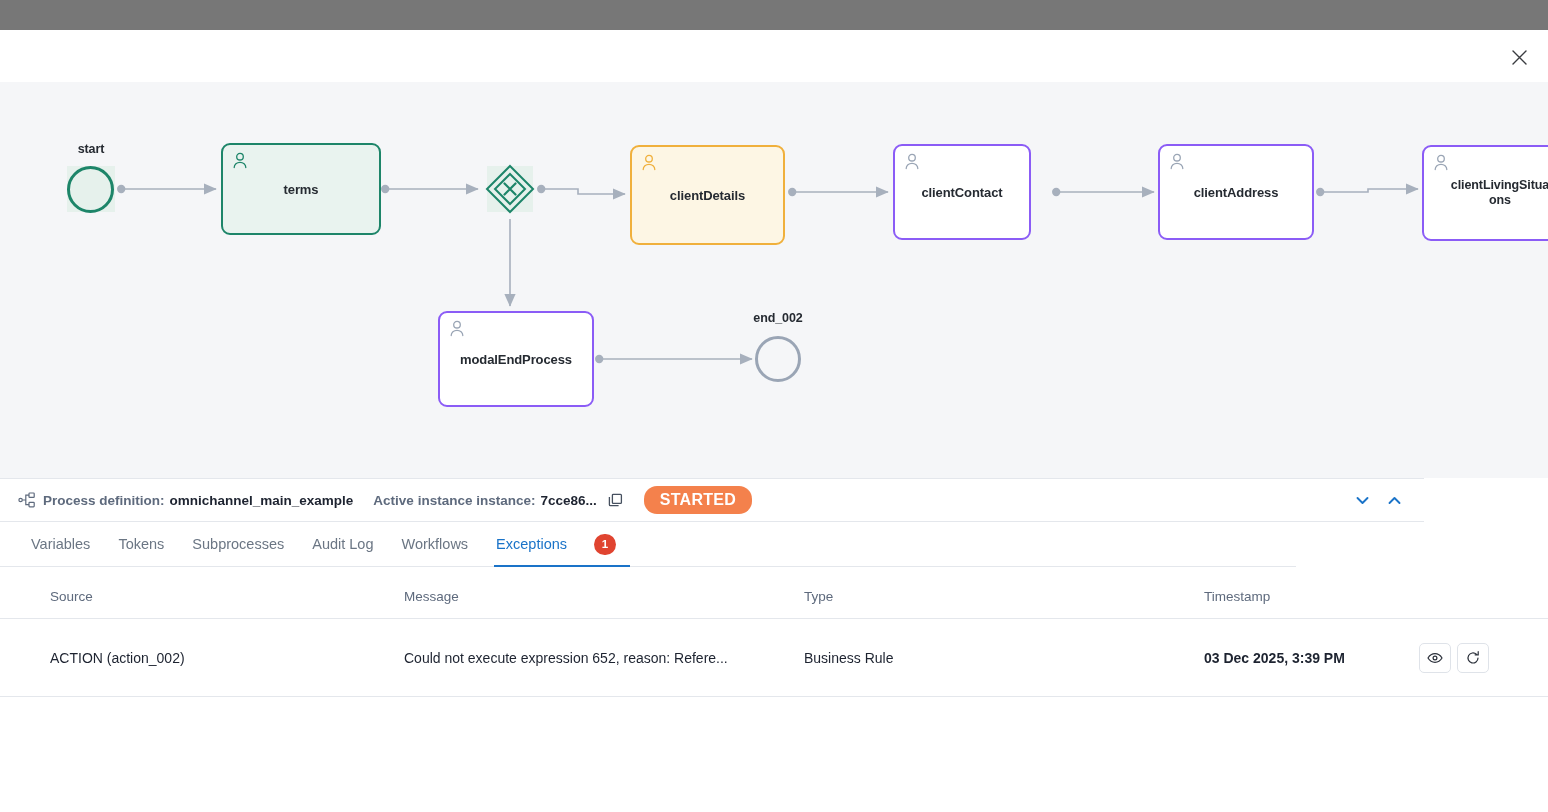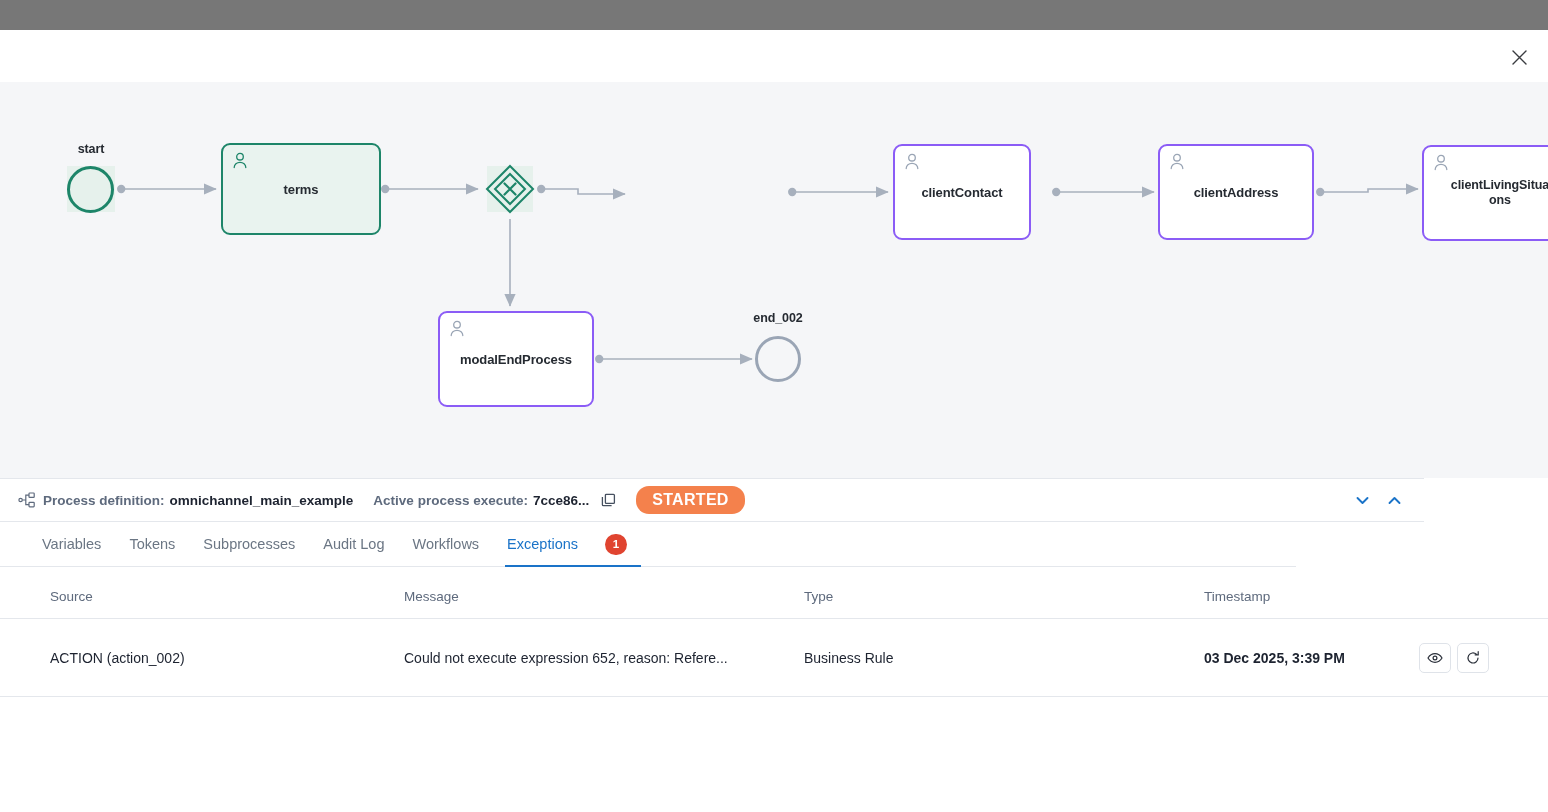--- a/index.html
+++ b/index.html
@@ -103,21 +103,21 @@
   .chev {
     width: 28px; height: 28px; cursor: pointer; color: #1a73c8;
     display: flex; align-items: center; justify-content: center;
   }
 
   
   .tabs {
     position: absolute; left: 0; top: 522px; width: 1296px; height: 45px;
     background: #ffffff;
     display: flex; align-items: center;
-    padding-left: 25px;
+    padding-left: 14px;
     border-bottom: 1px solid #e4e7ec;
   }
   .tab {
     font-size: 14.5px; color: #6b7684; cursor: pointer;
     padding: 0 14px; height: 45px; display: flex; align-items: center;
     position: relative;
   }
   .tab:first-child { padding-left: 17px; }
   .tab.active { color: #1a73c8; font-weight: 400; gap: 16px; }
   .tab.active::after {
@@ -217,20 +217,29 @@
 
     <div class="hl" style="left:487px; top:84px; width:46px; height:46px;"></div>
     <div class="gateway" style="left:482px; top:79px; width:56px; height:56px;">
       <svg width="56" height="56" viewBox="0 0 56 56" fill="none" stroke="#1d8569" stroke-width="2">
         <path d="M28 5 L51 28 L28 51 L5 28 Z"></path>
         <path d="M28 13 L43 28 L28 43 L13 28 Z"></path>
         <path d="M22.5 22.5 L33.5 33.5 M33.5 22.5 L22.5 33.5" stroke-width="2.2" stroke-linecap="round"></path>
       </svg>
     </div>
 
+    <div class="task active" style="left:630px; top:63px; width:155px; height:100px;">
+      <span class="user-icon">
+        <svg width="16" height="17" viewBox="0 0 16 17" fill="none" stroke="#f0b03c" stroke-width="1.3">
+          <circle cx="8" cy="4.7" r="3.3"></circle>
+          <path d="M2.2 15.6c0-3.2 2.6-5.3 5.8-5.3s5.8 2.1 5.8 5.3" stroke-linecap="round"></path>
+        </svg>
+      </span>
+      <span class="node-label">clientDetails</span>
+    </div>
 
     <div class="task" style="left:893px; top:62px; width:138px; height:96px;">
       <span class="user-icon">
         <svg width="16" height="17" viewBox="0 0 16 17" fill="none" stroke="#9aa5b5" stroke-width="1.3">
           <circle cx="8" cy="4.7" r="3.3"></circle>
           <path d="M2.2 15.6c0-3.2 2.6-5.3 5.8-5.3s5.8 2.1 5.8 5.3" stroke-linecap="round"></path>
         </svg>
       </span>
       <span class="node-label">clientContact</span>
     </div>
@@ -274,21 +283,21 @@
       <svg width="18" height="18" viewBox="0 0 18 18" fill="none" stroke="currentColor" stroke-width="1.2">
         <circle cx="2.6" cy="9" r="1.7"></circle>
         <rect x="11" y="2" width="5.2" height="4.4" rx="0.7"></rect>
         <rect x="11" y="11.4" width="5.2" height="4.4" rx="0.7"></rect>
         <path d="M4.4 9 H7.8 V4.2 H11 M7.8 9 V13.6 H11"></path>
       </svg>
     </span>
     <span class="sb-lbl">Process definition:</span>
     <span class="sb-val">omnichannel_main_example</span>
     <span class="sb-gap"></span>
-    <span class="sb-lbl">Active process execute:</span>
+    <span class="sb-lbl">Active instance instance:</span>
     <span class="sb-val">7cce86...</span>
     <span class="copy-btn">
       <svg width="15" height="15" viewBox="0 0 15 15" fill="none" stroke="currentColor" stroke-width="1.3">
         <rect x="4.4" y="1.3" width="9" height="9" rx="0.9"></rect>
         <path d="M10.6 12.7 H2.4 a1 1 0 0 1 -1 -1 V3.9"></path>
       </svg>
     </span>
     <span class="badge-started">STARTED</span>
     <span class="sb-right">
       <span class="chev">

